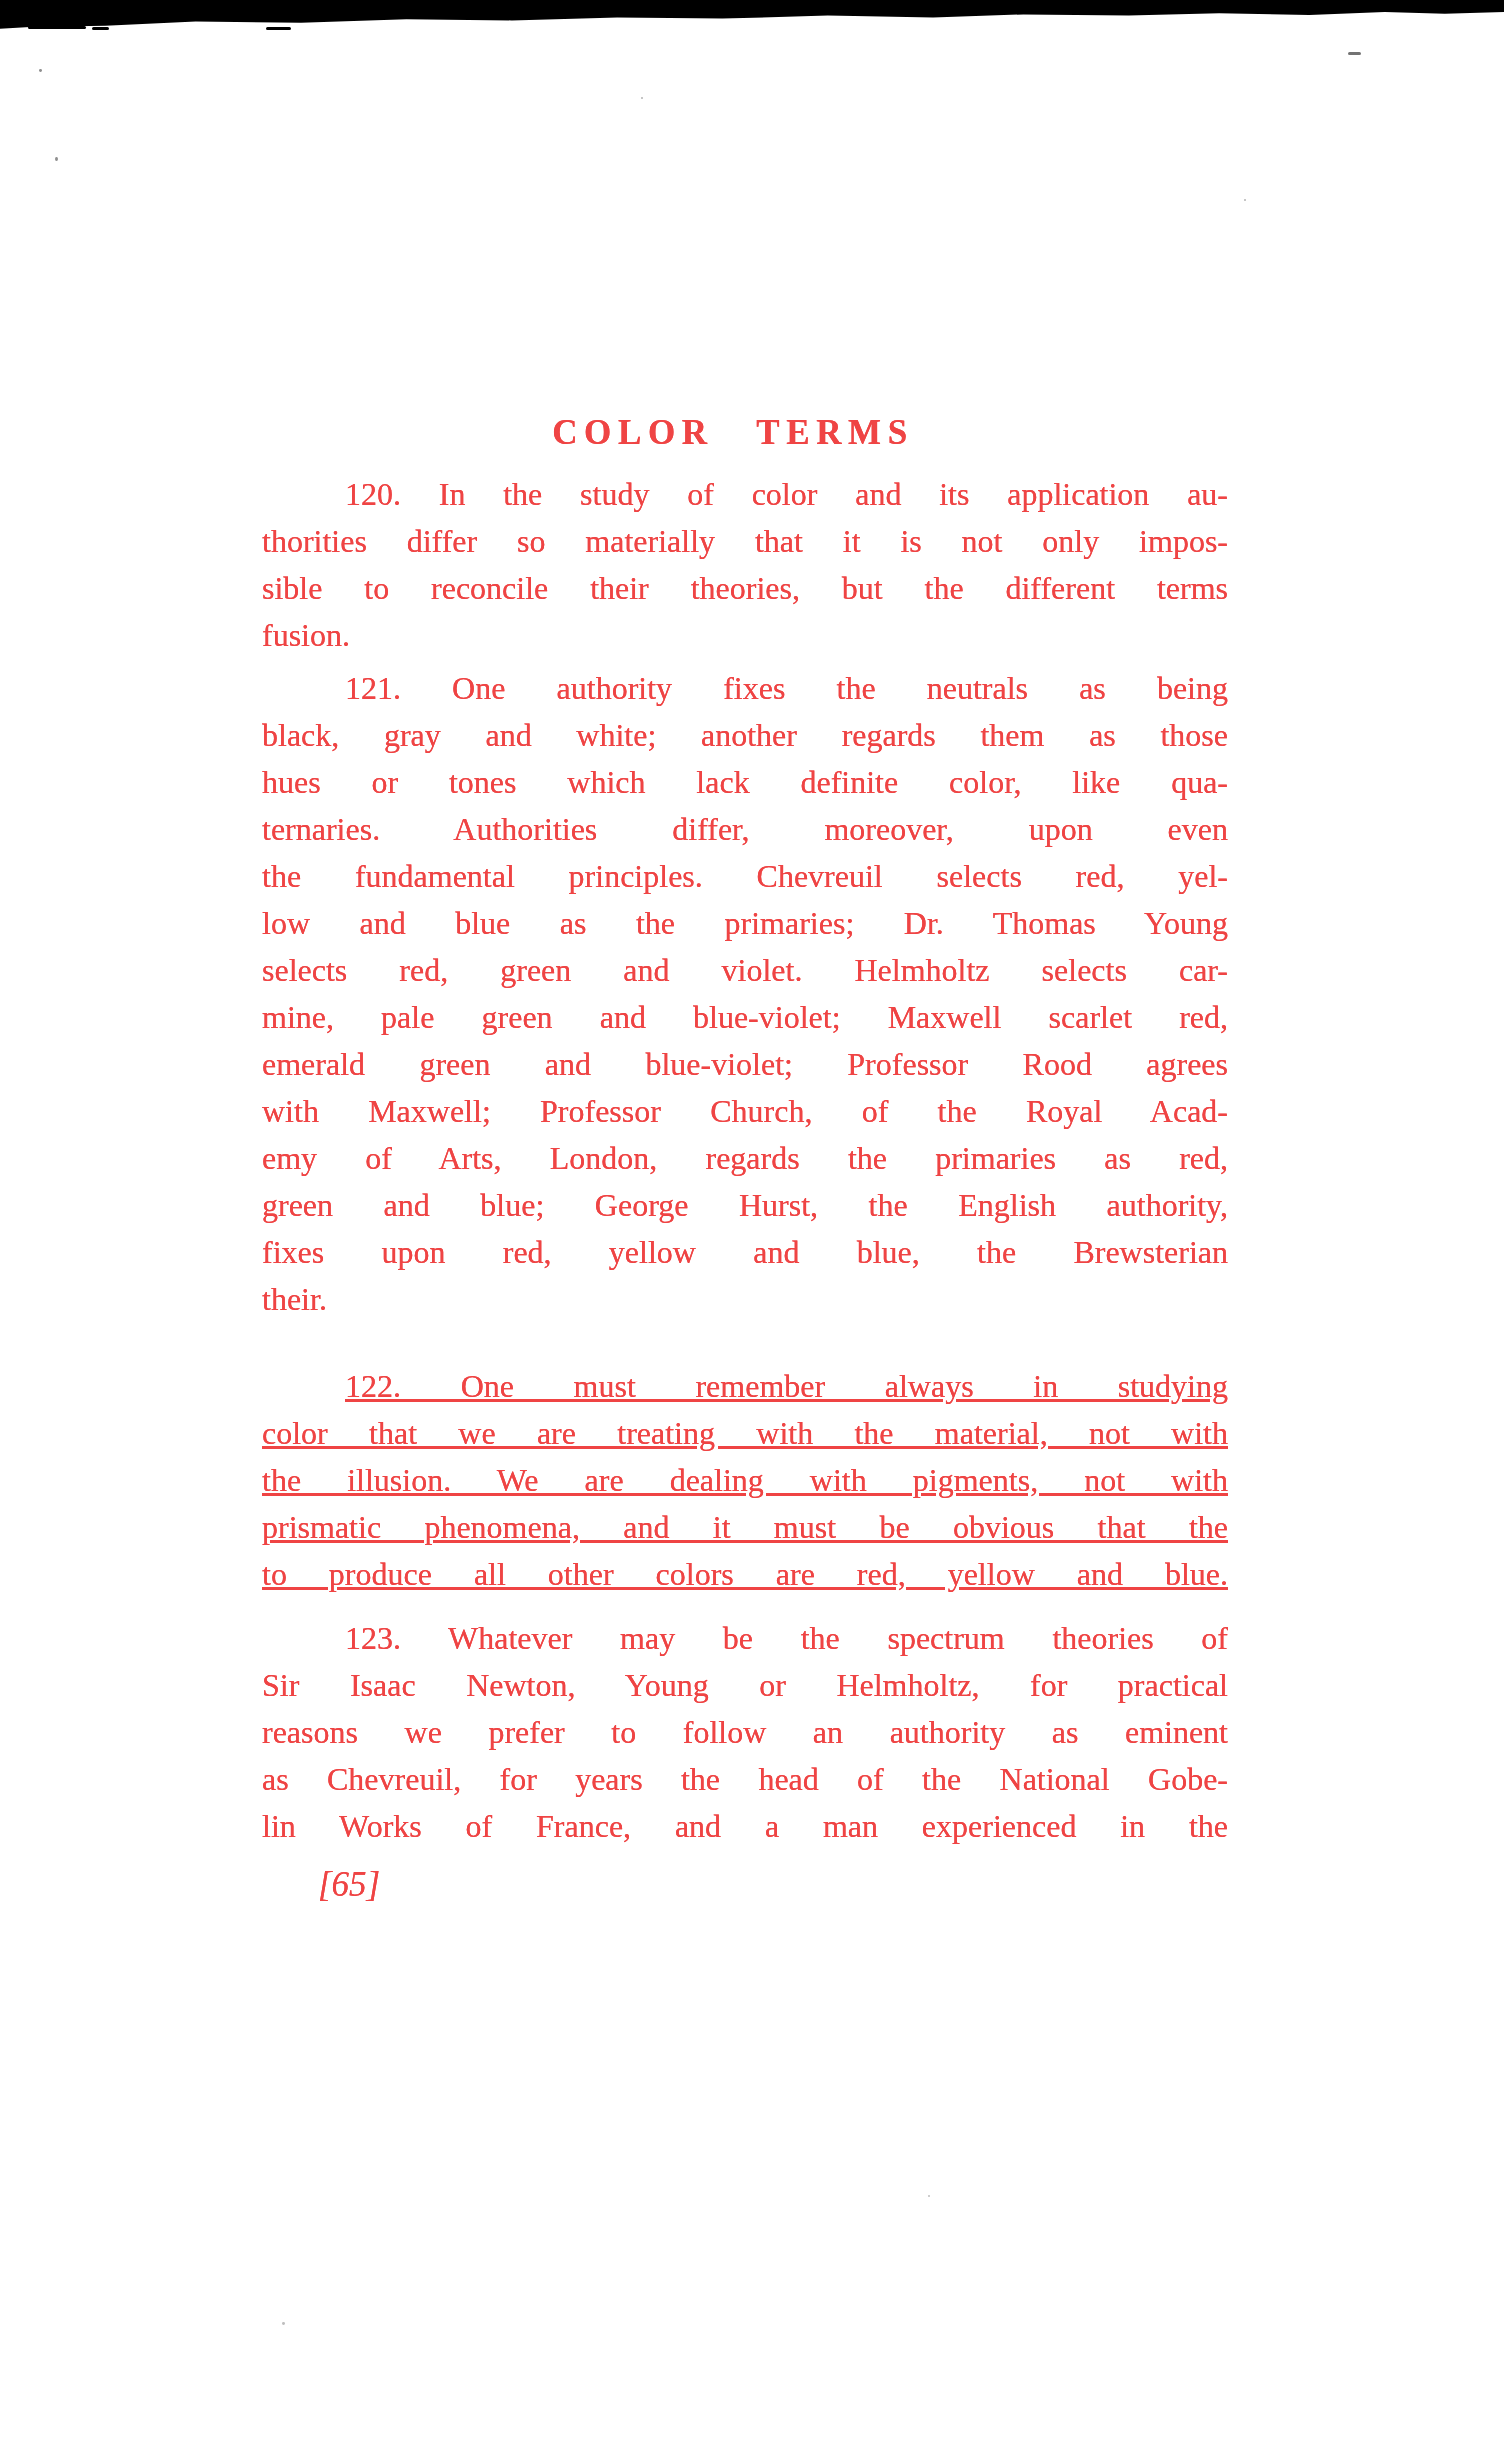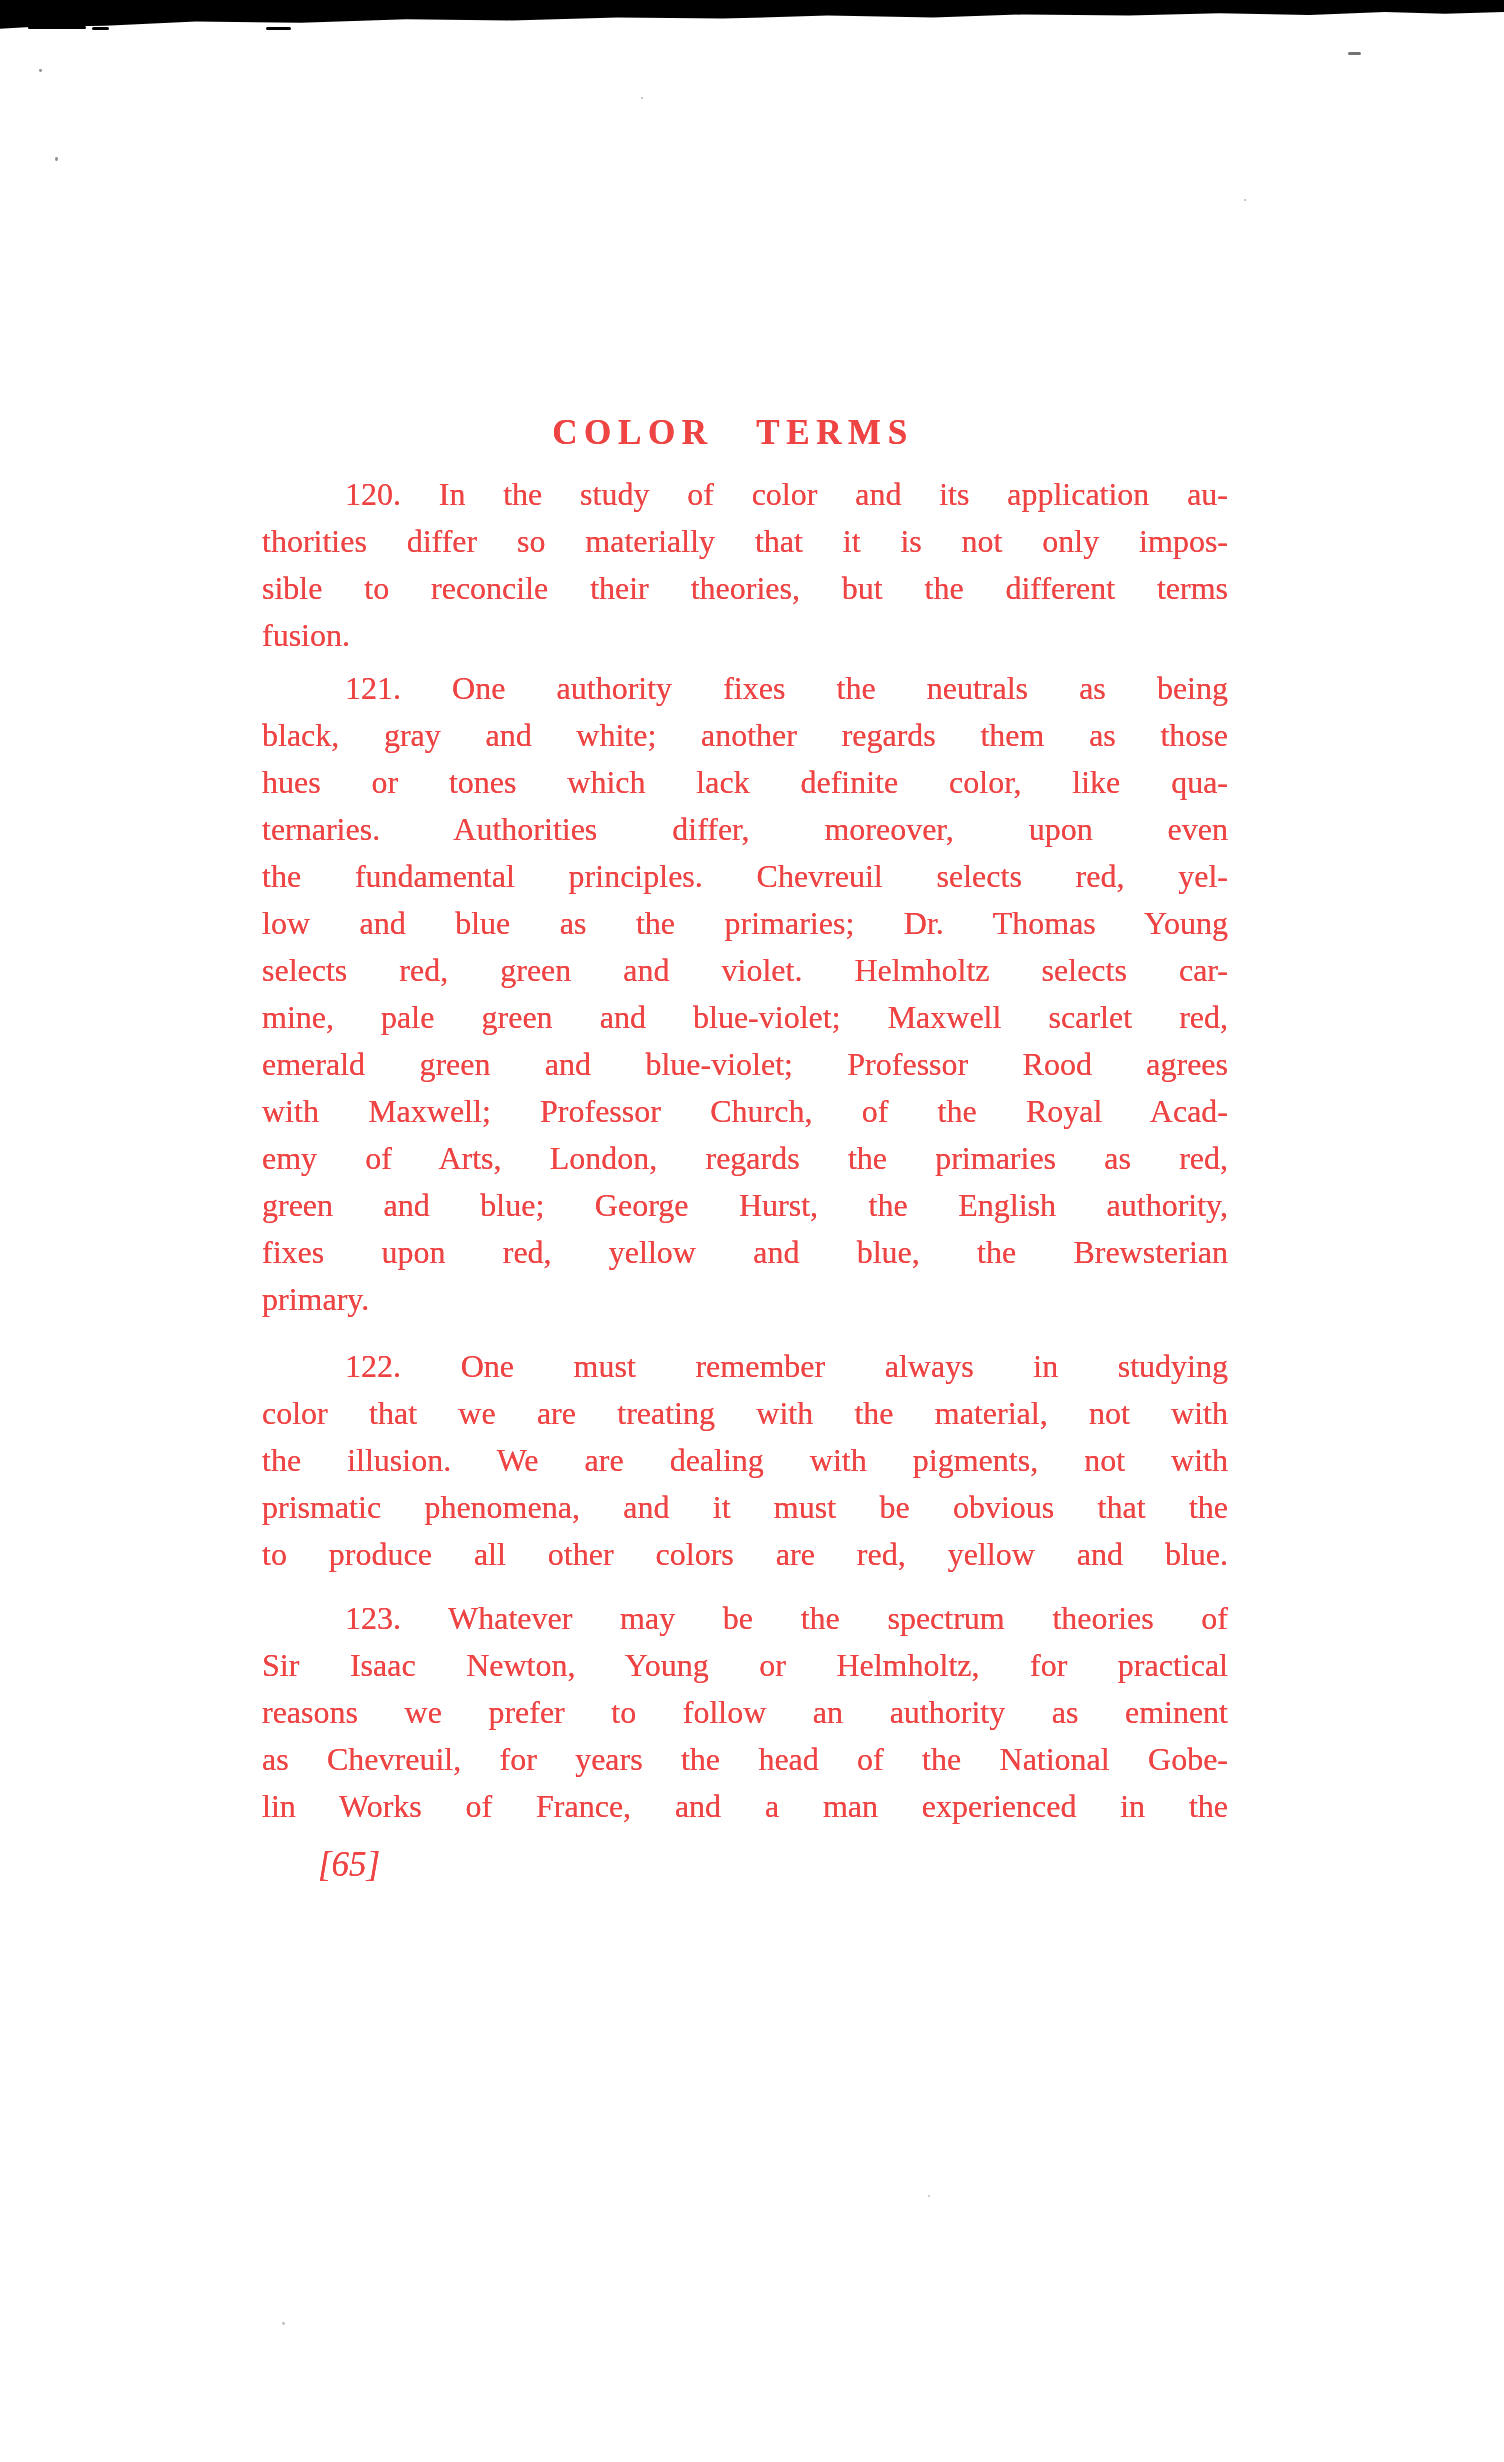--- a/index.html
+++ b/index.html
@@ -77,21 +77,21 @@
     font-size: 32px;
     line-height: 47px;
     text-align: justify;
     text-align-last: justify;
     text-shadow: 0 0 0.6px currentColor;
   }
   .line.first-line { text-indent: 83px; }
   .para.end-short .line.last-line { text-align-last: left; }
 
   .para-121 { margin-top: 5.6px; }
-  .para-122 { margin-top: 20px; }
+  .para-122 { margin-top: 40px; text-decoration: underline; }
   .para-123 { margin-top: 17px; }
 
   .page-number {
     margin-top: 11.3px;
     padding-left: 56px;
     font-size: 35px;
     line-height: 47px;
     text-shadow: 0 0 0.6px currentColor;
     font-style: italic;
   }
@@ -132,21 +132,21 @@
         <div class="line">ternaries.  Authorities differ, moreover, upon even</div>
         <div class="line">the fundamental principles.  Chevreuil selects red, yel-</div>
         <div class="line">low and blue as the primaries; Dr. Thomas Young</div>
         <div class="line">selects red, green and violet.  Helmholtz selects car-</div>
         <div class="line">mine, pale green and blue-violet; Maxwell scarlet red,</div>
         <div class="line">emerald green and blue-violet; Professor Rood agrees</div>
         <div class="line">with Maxwell; Professor Church, of the Royal Acad-</div>
         <div class="line">emy of Arts, London, regards the primaries as red,</div>
         <div class="line">green and blue; George Hurst, the English authority,</div>
         <div class="line">fixes upon red, yellow and blue, the Brewsterian</div>
-        <div class="line last-line">primary.</div>
+        <div class="line last-line">their.</div>
       </section>
 
     <section class="para para-122">
         <div class="line first-line">122.  One must remember always in studying</div>
         <div class="line">color that we are treating with the material, not with</div>
         <div class="line">the illusion.  We are dealing with pigments, not with</div>
         <div class="line">prismatic phenomena, and it must be obvious that the</div>
         <div class="line last-line">to produce all other colors are red, yellow and blue.</div>
       </section>
 

